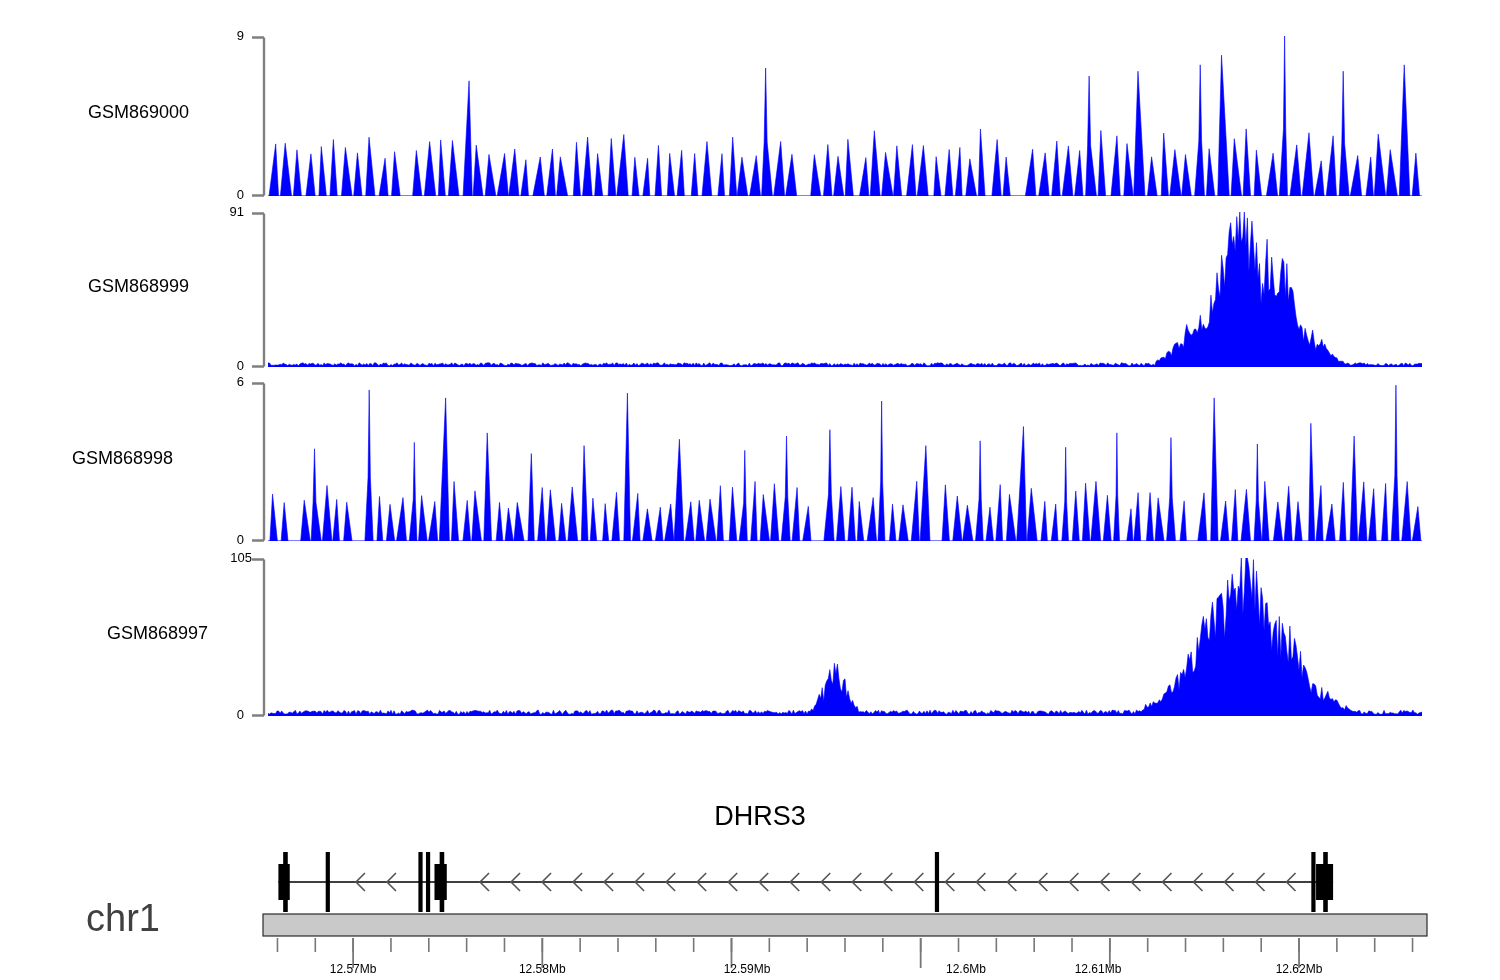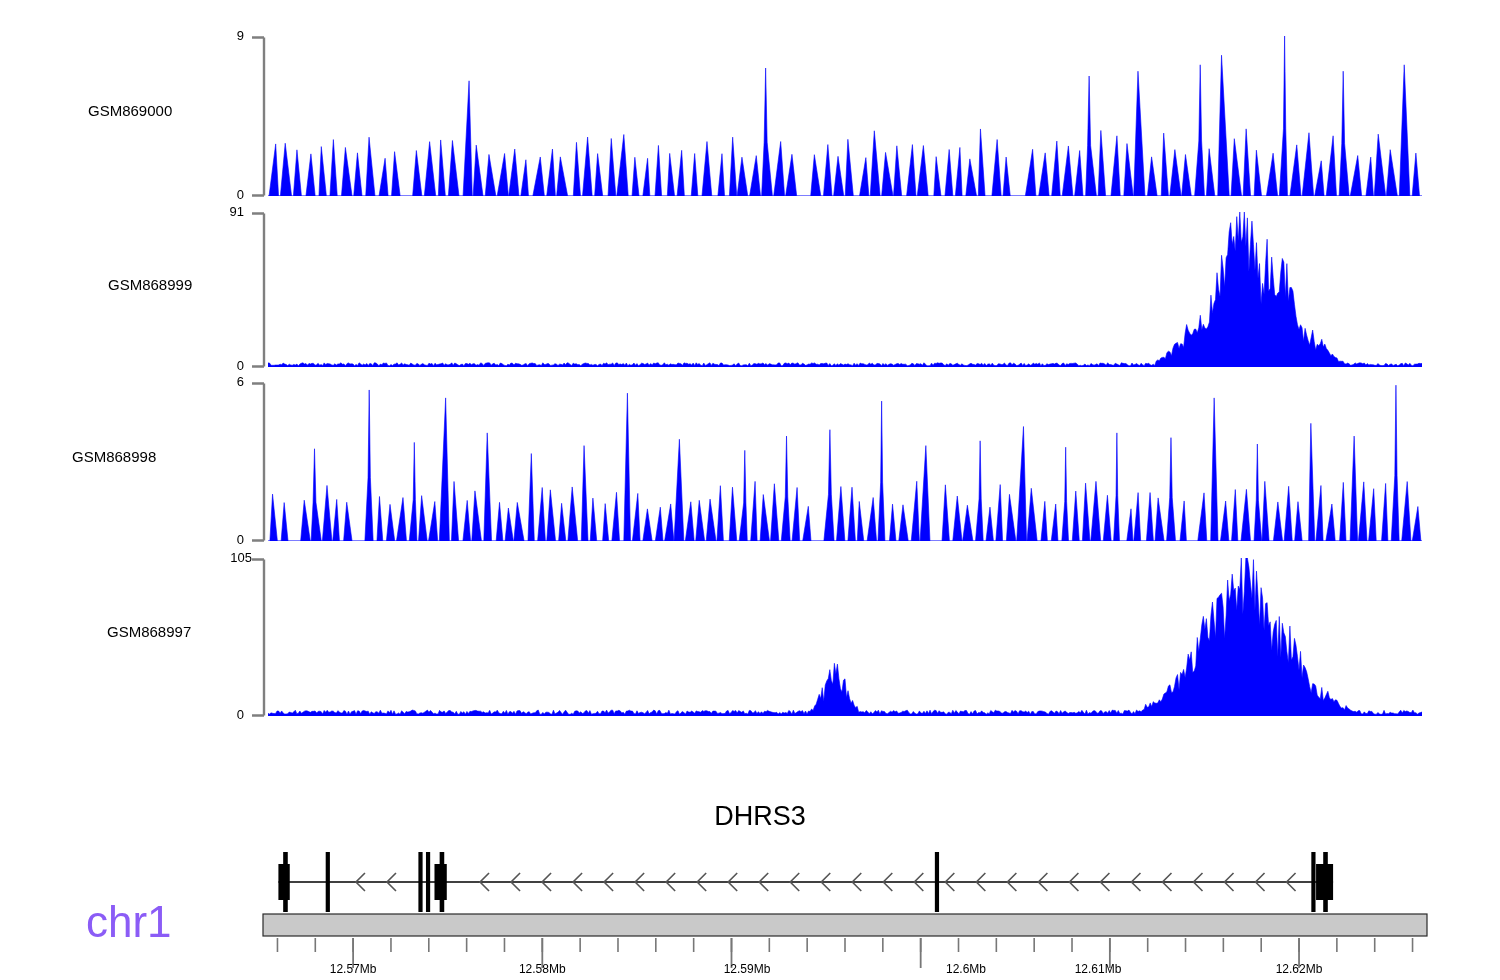--- a/index.html
+++ b/index.html
@@ -23,21 +23,21 @@
     height: 980px;
   }
   .track {
     position: absolute;
     left: 0;
     width: 1500px;
   }
   .track-label {
     position: absolute;
     text-align: left;
-    font-size: 15px;
+    font-size: 18px;
     font-family: "Liberation Sans", sans-serif;
     color: #000000;
     white-space: nowrap;
   }
   .axis-max, .axis-min {
     position: absolute;
     font-size: 13px;
     font-family: "Liberation Sans", sans-serif;
     color: #000000;
     text-align: right;
@@ -51,23 +51,23 @@
     position: absolute;
     display: block;
   }
   #gene-panel {
     position: absolute;
     left: 0;
     width: 1500px;
   }
   #chrom-label {
     position: absolute;
-    font-size: 44px;
-    font-family: "Liberation Sans", sans-serif;
-    color: #8b5cf6;
+    font-size: 38px;
+    font-family: "Liberation Sans", sans-serif;
+    color: #404040;
     white-space: nowrap;
   }
   #gene-name {
     position: absolute;
     font-size: 27px;
     font-family: "Liberation Sans", sans-serif;
     color: #000000;
     white-space: nowrap;
     text-align: center;
   }
@@ -89,21 +89,21 @@
       <div class="axis-max" style="left: 196px; width: 48px; top: -8px;">9</div>
       <div class="axis-min" style="left: 196px; width: 48px; top: 151px;">0</div>
       <svg width="22" height="162" class="axis-svg" style="left: 250px; top: 0px;">
         <path d="M2,1.5 L14,1.5 M14,1.5 L14,159.5 M14,159.5 L2,159.5" stroke="#7F7F7F" stroke-width="2.4" fill="none"></path>
       </svg>
       <svg width="1154" height="160" class="signal-svg" style="left: 268px; top: 0px;">
         <path d="M0.00,160.00L1.05,160.00L7.68,107.93L10.56,160.00L12.38,160.00L17.21,107.22L23.57,160.00L25.40,160.00L28.95,113.83L33.43,160.00L37.91,160.00L42.92,117.86L47.18,160.00L50.93,160.00L53.29,110.58L58.38,160.00L61.92,160.00L65.37,103.56L69.25,160.00L73.47,160.00L77.39,111.44L84.05,160.00L85.71,160.00L89.45,116.85L94.04,160.00L97.72,160.00L101.04,101.19L106.99,160.00L111.04,160.00L117.09,122.26L120.11,160.00L123.54,160.00L126.59,115.67L132.17,160.00L144.63,160.00L148.35,114.52L153.89,160.00L156.34,160.00L161.61,105.65L167.72,160.00L170.37,160.00L172.66,103.96L177.36,160.00L180.38,160.00L184.43,104.49L191.00,160.00L195.06,160.00L201.06,44.80L204.25,160.00L205.12,160.00L208.22,109.11L215.04,160.00L217.20,160.00L220.96,118.48L227.88,160.00L229.17,160.00L236.59,117.50L240.39,160.00L240.69,160.00L246.76,113.02L250.95,160.00L252.81,160.00L257.89,123.78L260.49,160.00L264.82,160.00L272.25,120.97L276.39,160.00L278.68,160.00L284.46,113.03L287.40,160.00L288.61,160.00L292.32,120.88L299.66,160.00L305.30,160.00L308.48,106.33L312.48,160.00L314.53,160.00L319.60,101.04L324.18,160.00L326.64,160.00L329.62,117.60L334.71,160.00L340.03,160.00L343.26,102.49L347.84,160.00L348.74,160.00L355.82,98.51L360.22,160.00L364.04,160.00L366.85,121.28L371.02,160.00L374.82,160.00L379.58,122.31L381.84,160.00L386.99,160.00L390.42,109.42L393.62,160.00L399.31,160.00L401.70,117.38L406.57,160.00L409.09,160.00L413.66,114.34L416.36,160.00L423.21,160.00L426.68,117.53L429.84,160.00L433.97,160.00L438.98,105.54L443.79,160.00L449.87,160.00L453.97,117.69L456.55,160.00L461.40,160.00L464.68,101.13L468.76,160.00L469.10,160.00L473.94,121.17L479.78,160.00L481.60,160.00L488.26,119.64L492.52,160.00L493.62,160.00L496.13,106.24L497.64,32.00L499.15,106.24L504.42,160.00L505.69,160.00L512.68,105.51L516.59,160.00L517.58,160.00L523.95,118.33L528.68,160.00L542.69,160.00L546.35,118.66L552.80,160.00L555.46,160.00L559.85,108.54L563.99,160.00L565.62,160.00L570.01,120.32L575.77,160.00L577.23,160.00L579.89,103.32L585.34,160.00L591.50,160.00L597.87,121.61L600.88,160.00L602.22,160.00L606.31,94.79L612.16,160.00L613.64,160.00L617.56,116.42L625.02,160.00L625.52,160.00L628.83,109.82L633.68,160.00L638.57,160.00L644.42,108.59L648.00,160.00L649.24,160.00L655.38,109.53L660.20,160.00L665.81,160.00L668.15,120.67L673.01,160.00L676.94,160.00L681.16,113.47L684.87,160.00L687.34,160.00L691.89,111.45L694.12,160.00L697.78,160.00L701.83,122.89L708.57,160.00L710.30,160.00L712.44,92.96L717.07,160.00L723.88,160.00L729.14,103.50L733.19,160.00L735.01,160.00L738.12,121.02L742.26,160.00L757.34,160.00L764.61,113.25L767.90,160.00L770.67,160.00L777.18,116.86L781.13,160.00L783.65,160.00L788.84,105.05L792.24,160.00L794.20,160.00L800.39,109.97L804.93,160.00L806.64,160.00L811.66,114.54L815.00,160.00L817.61,160.00L819.60,109.60L821.11,40.00L822.62,109.60L828.43,160.00L830.12,160.00L832.85,94.48L837.60,160.00L842.94,160.00L848.92,99.82L852.25,160.00L855.80,160.00L858.97,107.57L865.21,160.00L865.70,160.00L869.98,35.20L876.96,160.00L879.42,160.00L883.59,120.87L889.14,160.00L893.22,160.00L895.70,97.08L900.41,160.00L901.77,160.00L906.86,113.59L913.12,160.00L913.62,160.00L917.46,118.50L923.34,160.00L926.62,160.00L930.83,104.90L932.21,28.80L933.59,104.90L936.47,160.00L938.41,160.00L941.12,112.70L946.81,160.00L949.73,160.00L953.52,19.20L961.23,160.00L963.05,160.00L966.31,102.68L973.57,160.00L975.10,160.00L978.13,92.87L982.59,160.00L986.13,160.00L988.38,114.16L993.55,160.00L998.40,160.00L1005.09,117.19L1009.62,160.00L1011.32,160.00L1015.46,92.80L1016.60,0.00L1017.74,92.80L1019.48,160.00L1021.90,160.00L1028.76,108.87L1032.99,160.00L1034.16,160.00L1040.98,96.74L1045.62,160.00L1046.64,160.00L1053.23,124.80L1056.11,160.00L1058.21,160.00L1065.10,99.81L1068.50,160.00L1071.15,160.00L1073.79,107.58L1075.19,35.20L1076.60,107.58L1081.17,160.00L1082.25,160.00L1089.72,119.56L1093.63,160.00L1097.92,160.00L1102.71,121.14L1105.42,160.00L1106.28,160.00L1110.21,98.13L1117.70,160.00L1118.34,160.00L1122.21,113.70L1129.38,160.00L1131.29,160.00L1136.22,28.80L1141.89,160.00L1144.17,160.00L1147.89,117.09L1151.54,160.00L1154.00,160.00Z" fill="#0000FF" stroke="#0000FF" stroke-width="0.6"></path>
       </svg>
     </div>
     <div class="track" style="top: 212px; height: 155px;">
-      <div class="track-label" style="left: 88px; top: 63.5px; margin-left: 20px;">GSM868999</div>
+      <div class="track-label" style="left: 88px; top: 63.5px;">GSM868999</div>
       <div class="axis-max" style="left: 196px; width: 48px; top: -8px;">91</div>
       <div class="axis-min" style="left: 196px; width: 48px; top: 146px;">0</div>
       <svg width="22" height="157" class="axis-svg" style="left: 250px; top: 0px;">
         <path d="M2,1.5 L14,1.5 M14,1.5 L14,154.5 M14,154.5 L2,154.5" stroke="#7F7F7F" stroke-width="2.4" fill="none"></path>
       </svg>
       <svg width="1154" height="155" class="signal-svg" style="left: 268px; top: 0px;">
         <path d="M0,155.00L0.00,150.90L1.52,150.99L3.04,153.27L4.56,153.29L6.07,153.30L7.59,153.01L9.11,153.09L10.63,152.92L12.15,152.26L13.67,152.79L15.18,151.04L16.70,152.11L18.22,152.55L19.74,153.61L21.26,152.19L22.78,153.02L24.29,153.22L25.81,152.42L27.33,153.10L28.85,152.10L30.37,153.63L31.89,152.10L33.41,151.30L34.92,150.78L36.44,152.09L37.96,151.52L39.48,153.16L41.00,151.40L42.52,152.05L44.03,151.35L45.55,151.39L47.07,153.20L48.59,152.82L50.11,151.31L51.63,153.22L53.14,152.55L54.66,153.51L56.18,150.88L57.70,152.53L59.22,151.56L60.74,151.71L62.26,152.05L63.77,152.95L65.29,153.25L66.81,151.81L68.33,153.11L69.85,151.97L71.37,151.93L72.88,150.83L74.40,152.21L75.92,151.91L77.44,153.77L78.96,151.68L80.48,150.92L81.99,152.02L83.51,151.83L85.03,152.03L86.55,153.70L88.07,152.38L89.59,153.45L91.11,150.84L92.62,151.96L94.14,153.15L95.66,151.97L97.18,153.08L98.70,151.48L100.22,153.48L101.73,151.59L103.25,151.75L104.77,153.61L106.29,150.77L107.81,150.93L109.33,152.04L110.84,153.70L112.36,152.08L113.88,152.82L115.40,150.94L116.92,151.48L118.44,150.95L119.96,153.44L121.47,153.77L122.99,152.52L124.51,153.46L126.03,152.19L127.55,151.95L129.07,150.83L130.58,153.03L132.10,152.37L133.62,150.91L135.14,153.09L136.66,151.85L138.18,152.47L139.69,152.70L141.21,153.26L142.73,151.12L144.25,152.04L145.77,152.97L147.29,153.23L148.81,151.46L150.32,151.93L151.84,153.45L153.36,152.33L154.88,151.58L156.40,152.85L157.92,153.16L159.43,153.52L160.95,151.25L162.47,152.03L163.99,151.47L165.51,153.66L167.03,151.23L168.54,152.71L170.06,152.50L171.58,151.99L173.10,151.75L174.62,150.98L176.14,153.22L177.66,151.77L179.17,152.82L180.69,152.84L182.21,152.35L183.73,150.83L185.25,153.27L186.77,151.01L188.28,151.76L189.80,152.84L191.32,153.59L192.84,152.57L194.36,152.02L195.88,153.63L197.39,151.57L198.91,151.59L200.43,152.31L201.95,151.15L203.47,152.77L204.99,151.77L206.51,151.64L208.02,153.36L209.54,152.60L211.06,153.21L212.58,150.88L214.10,151.47L215.62,153.50L217.13,151.41L218.65,151.02L220.17,150.76L221.69,150.90L223.21,153.31L224.73,151.77L226.24,151.31L227.76,153.07L229.28,152.47L230.80,153.59L232.32,151.04L233.84,151.59L235.36,152.72L236.87,153.42L238.39,153.64L239.91,152.13L241.43,153.10L242.95,151.05L244.47,151.26L245.98,153.04L247.50,151.23L249.02,151.76L250.54,151.85L252.06,152.26L253.58,153.26L255.09,153.06L256.61,151.99L258.13,151.56L259.65,153.66L261.17,151.77L262.69,151.29L264.21,150.94L265.72,151.52L267.24,151.57L268.76,153.50L270.28,152.89L271.80,152.72L273.32,153.58L274.83,150.82L276.35,152.56L277.87,152.39L279.39,151.62L280.91,151.69L282.43,153.43L283.94,153.14L285.46,152.88L286.98,151.66L288.50,152.27L290.02,153.47L291.54,152.17L293.06,152.30L294.57,152.91L296.09,151.09L297.61,152.67L299.13,150.78L300.65,151.19L302.17,152.45L303.68,153.51L305.20,151.16L306.72,152.12L308.24,151.77L309.76,152.66L311.28,152.53L312.79,153.75L314.31,152.30L315.83,151.53L317.35,151.03L318.87,151.38L320.39,151.53L321.91,152.90L323.42,152.39L324.94,153.27L326.46,152.50L327.98,152.40L329.50,153.75L331.02,152.49L332.53,151.98L334.05,153.52L335.57,151.26L337.09,151.99L338.61,150.80L340.13,152.65L341.64,152.17L343.16,152.21L344.68,150.95L346.20,153.40L347.72,151.16L349.24,150.87L350.76,152.48L352.27,151.93L353.79,152.60L355.31,151.51L356.83,153.18L358.35,151.07L359.87,153.78L361.38,152.32L362.90,153.32L364.42,152.66L365.94,151.01L367.46,153.23L368.98,151.62L370.49,153.71L372.01,152.67L373.53,151.21L375.05,151.51L376.57,152.46L378.09,152.01L379.61,151.07L381.12,153.13L382.64,151.59L384.16,152.93L385.68,150.97L387.20,151.76L388.72,151.06L390.23,150.81L391.75,152.89L393.27,153.27L394.79,152.82L396.31,150.79L397.83,152.71L399.34,152.25L400.86,153.16L402.38,151.84L403.90,152.47L405.42,152.36L406.94,152.70L408.46,152.83L409.97,150.99L411.49,151.45L413.01,151.87L414.53,153.37L416.05,150.87L417.57,151.39L419.08,151.30L420.60,152.13L422.12,151.70L423.64,153.09L425.16,151.12L426.68,153.49L428.19,150.82L429.71,152.39L431.23,151.55L432.75,153.29L434.27,153.63L435.79,151.06L437.31,153.40L438.82,152.74L440.34,151.67L441.86,150.84L443.38,153.39L444.90,151.24L446.42,152.16L447.93,152.51L449.45,152.59L450.97,153.57L452.49,150.99L454.01,151.00L455.53,153.08L457.04,152.77L458.56,152.73L460.08,153.09L461.60,153.50L463.12,153.40L464.64,152.97L466.16,151.84L467.67,153.78L469.19,151.93L470.71,151.03L472.23,153.54L473.75,153.64L475.27,152.89L476.78,152.80L478.30,152.75L479.82,153.75L481.34,151.19L482.86,153.78L484.38,152.98L485.89,151.62L487.41,151.69L488.93,152.31L490.45,151.36L491.97,151.97L493.49,151.74L495.01,150.95L496.52,152.80L498.04,151.50L499.56,153.23L501.08,151.64L502.60,151.92L504.12,152.82L505.63,152.84L507.15,152.96L508.67,152.69L510.19,150.92L511.71,150.93L513.23,153.79L514.74,153.58L516.26,151.35L517.78,150.91L519.30,151.75L520.82,151.05L522.34,152.75L523.86,150.99L525.37,151.29L526.89,152.23L528.41,151.42L529.93,150.82L531.45,153.07L532.97,152.90L534.48,151.22L536.00,152.06L537.52,153.35L539.04,152.91L540.56,152.08L542.08,152.25L543.59,150.94L545.11,151.48L546.63,150.94L548.15,152.35L549.67,152.23L551.19,152.89L552.71,151.56L554.22,151.43L555.74,151.85L557.26,151.19L558.78,151.06L560.30,153.42L561.82,151.56L563.33,153.69L564.85,153.19L566.37,151.68L567.89,153.51L569.41,151.82L570.93,153.20L572.44,151.59L573.96,152.22L575.48,152.97L577.00,152.12L578.52,152.47L580.04,151.74L581.56,152.68L583.07,152.90L584.59,153.63L586.11,151.17L587.63,153.13L589.15,151.64L590.67,153.44L592.18,151.06L593.70,151.85L595.22,151.71L596.74,152.41L598.26,153.01L599.78,152.78L601.29,150.98L602.81,152.27L604.33,151.26L605.85,152.92L607.37,152.95L608.89,151.41L610.41,151.53L611.92,151.89L613.44,153.63L614.96,151.44L616.48,153.01L618.00,151.64L619.52,153.39L621.03,152.32L622.55,151.70L624.07,152.11L625.59,153.21L627.11,152.56L628.63,151.72L630.14,151.48L631.66,152.48L633.18,151.52L634.70,152.26L636.22,152.31L637.74,152.15L639.26,153.63L640.77,153.47L642.29,152.93L643.81,151.33L645.33,151.77L646.85,153.60L648.37,151.58L649.88,151.77L651.40,152.14L652.92,151.66L654.44,153.34L655.96,150.75L657.48,152.27L658.99,153.78L660.51,153.63L662.03,153.67L663.55,151.15L665.07,153.25L666.59,151.23L668.11,151.45L669.62,150.75L671.14,151.34L672.66,150.94L674.18,151.03L675.70,152.83L677.22,153.54L678.73,151.81L680.25,153.22L681.77,151.52L683.29,151.77L684.81,153.35L686.33,152.59L687.84,151.86L689.36,151.27L690.88,152.54L692.40,153.17L693.92,151.81L695.44,153.02L696.96,153.44L698.47,153.60L699.99,153.14L701.51,152.10L703.03,151.34L704.55,152.22L706.07,152.57L707.58,153.11L709.10,151.62L710.62,151.78L712.14,152.54L713.66,151.23L715.18,153.19L716.69,151.44L718.21,153.61L719.73,152.15L721.25,151.85L722.77,153.18L724.29,151.14L725.81,153.28L727.32,153.50L728.84,153.56L730.36,151.73L731.88,151.88L733.40,152.60L734.92,152.44L736.43,150.96L737.95,153.02L739.47,153.46L740.99,151.20L742.51,150.81L744.03,152.72L745.54,151.32L747.06,152.06L748.58,153.48L750.10,153.35L751.62,152.24L753.14,151.06L754.66,153.45L756.17,151.40L757.69,153.50L759.21,153.09L760.73,151.87L762.25,153.28L763.77,152.78L765.28,151.02L766.80,152.24L768.32,151.42L769.84,152.23L771.36,150.93L772.88,153.72L774.39,151.76L775.91,153.60L777.43,153.19L778.95,151.72L780.47,152.60L781.99,152.11L783.51,151.73L785.02,151.41L786.54,152.11L788.06,151.11L789.58,151.39L791.10,153.12L792.62,153.52L794.13,151.59L795.65,150.97L797.17,153.62L798.69,151.70L800.21,152.52L801.73,151.46L803.24,151.38L804.76,151.44L806.28,151.15L807.80,150.97L809.32,152.29L810.84,153.64L812.36,153.28L813.87,153.75L815.39,153.27L816.91,151.98L818.43,153.59L819.95,152.93L821.47,153.74L822.98,151.48L824.50,152.60L826.02,153.15L827.54,152.55L829.06,151.81L830.58,153.51L832.09,151.00L833.61,151.33L835.13,151.27L836.65,152.00L838.17,153.37L839.69,150.78L841.21,152.57L842.72,152.51L844.24,153.10L845.76,153.23L847.28,151.24L848.80,152.07L850.32,152.78L851.83,153.54L853.35,150.77L854.87,151.32L856.39,151.62L857.91,151.53L859.43,152.79L860.94,153.68L862.46,153.76L863.98,151.02L865.50,152.95L867.02,152.46L868.54,151.51L870.06,152.73L871.57,153.55L873.09,151.30L874.61,152.65L876.13,153.70L877.65,151.36L879.17,151.85L880.68,151.34L882.20,152.66L883.72,153.36L885.24,152.22L886.76,153.42L888.28,149.09L889.79,147.88L891.31,148.82L892.83,146.12L894.35,145.40L895.87,145.35L897.39,146.71L898.91,140.64L900.42,139.24L901.94,139.97L903.46,143.72L904.98,136.17L906.50,132.30L908.02,131.20L909.53,130.46L911.05,136.44L912.57,131.81L914.09,131.95L915.61,135.42L917.13,121.29L918.64,112.54L920.16,118.20L921.68,121.20L923.20,123.24L924.72,121.71L926.24,117.25L927.76,117.06L929.27,120.80L930.79,115.80L932.31,103.26L933.83,117.70L935.35,112.27L936.87,116.06L938.38,116.88L939.90,114.69L941.42,110.09L942.94,83.15L944.46,100.96L945.98,91.34L947.49,87.55L949.01,60.74L950.53,77.13L952.05,84.49L953.57,43.29L955.09,55.94L956.61,75.08L958.12,45.81L959.64,42.39L961.16,20.07L962.68,10.70L964.20,32.51L965.72,24.50L967.23,39.35L968.75,4.64L970.27,29.09L971.79,0.00L973.31,30.16L974.83,24.92L976.34,0.00L977.86,34.61L979.38,5.89L980.90,59.81L982.42,32.24L983.94,9.12L985.46,32.68L986.97,58.17L988.49,30.65L990.01,66.49L991.53,51.55L993.05,91.96L994.57,71.40L996.08,82.37L997.60,51.32L999.12,27.20L1000.64,79.28L1002.16,76.49L1003.68,45.09L1005.19,65.56L1006.71,82.62L1008.23,84.56L1009.75,81.11L1011.27,79.91L1012.79,59.91L1014.31,46.45L1015.82,50.05L1017.34,84.91L1018.86,51.61L1020.38,89.56L1021.90,75.46L1023.42,75.55L1024.93,79.10L1026.45,92.31L1027.97,104.23L1029.49,112.81L1031.01,117.56L1032.53,112.76L1034.04,115.65L1035.56,129.37L1037.08,116.34L1038.60,122.92L1040.12,128.40L1041.64,133.18L1043.16,125.61L1044.67,118.04L1046.19,129.41L1047.71,138.07L1049.23,132.27L1050.75,133.63L1052.27,131.68L1053.78,127.24L1055.30,135.10L1056.82,132.03L1058.34,136.56L1059.86,138.37L1061.38,140.97L1062.89,143.73L1064.41,142.04L1065.93,144.41L1067.45,145.62L1068.97,145.94L1070.49,149.55L1072.01,149.13L1073.52,149.29L1075.04,149.27L1076.56,151.73L1078.08,152.10L1079.60,151.12L1081.12,151.85L1082.63,153.35L1084.15,152.88L1085.67,152.29L1087.19,150.96L1088.71,151.97L1090.23,151.28L1091.74,150.83L1093.26,151.03L1094.78,151.70L1096.30,151.02L1097.82,153.08L1099.34,151.52L1100.86,152.97L1102.37,152.45L1103.89,152.64L1105.41,152.86L1106.93,153.34L1108.45,153.37L1109.97,151.53L1111.48,153.06L1113.00,153.58L1114.52,153.50L1116.04,153.46L1117.56,151.48L1119.08,152.03L1120.59,153.57L1122.11,152.27L1123.63,152.01L1125.15,153.47L1126.67,152.86L1128.19,152.23L1129.71,153.77L1131.22,153.08L1132.74,151.67L1134.26,151.33L1135.78,153.79L1137.30,150.97L1138.82,151.81L1140.33,153.10L1141.85,151.34L1143.37,153.25L1144.89,153.73L1146.41,152.22L1147.93,152.11L1149.44,152.04L1150.96,151.33L1152.48,151.53L1154.00,151.49L1154.00,155.00Z" fill="#0000FF" stroke="#0000FF" stroke-width="0.6"></path>
       </svg>
     </div>
     <div class="track" style="top: 382px; height: 159px;">

